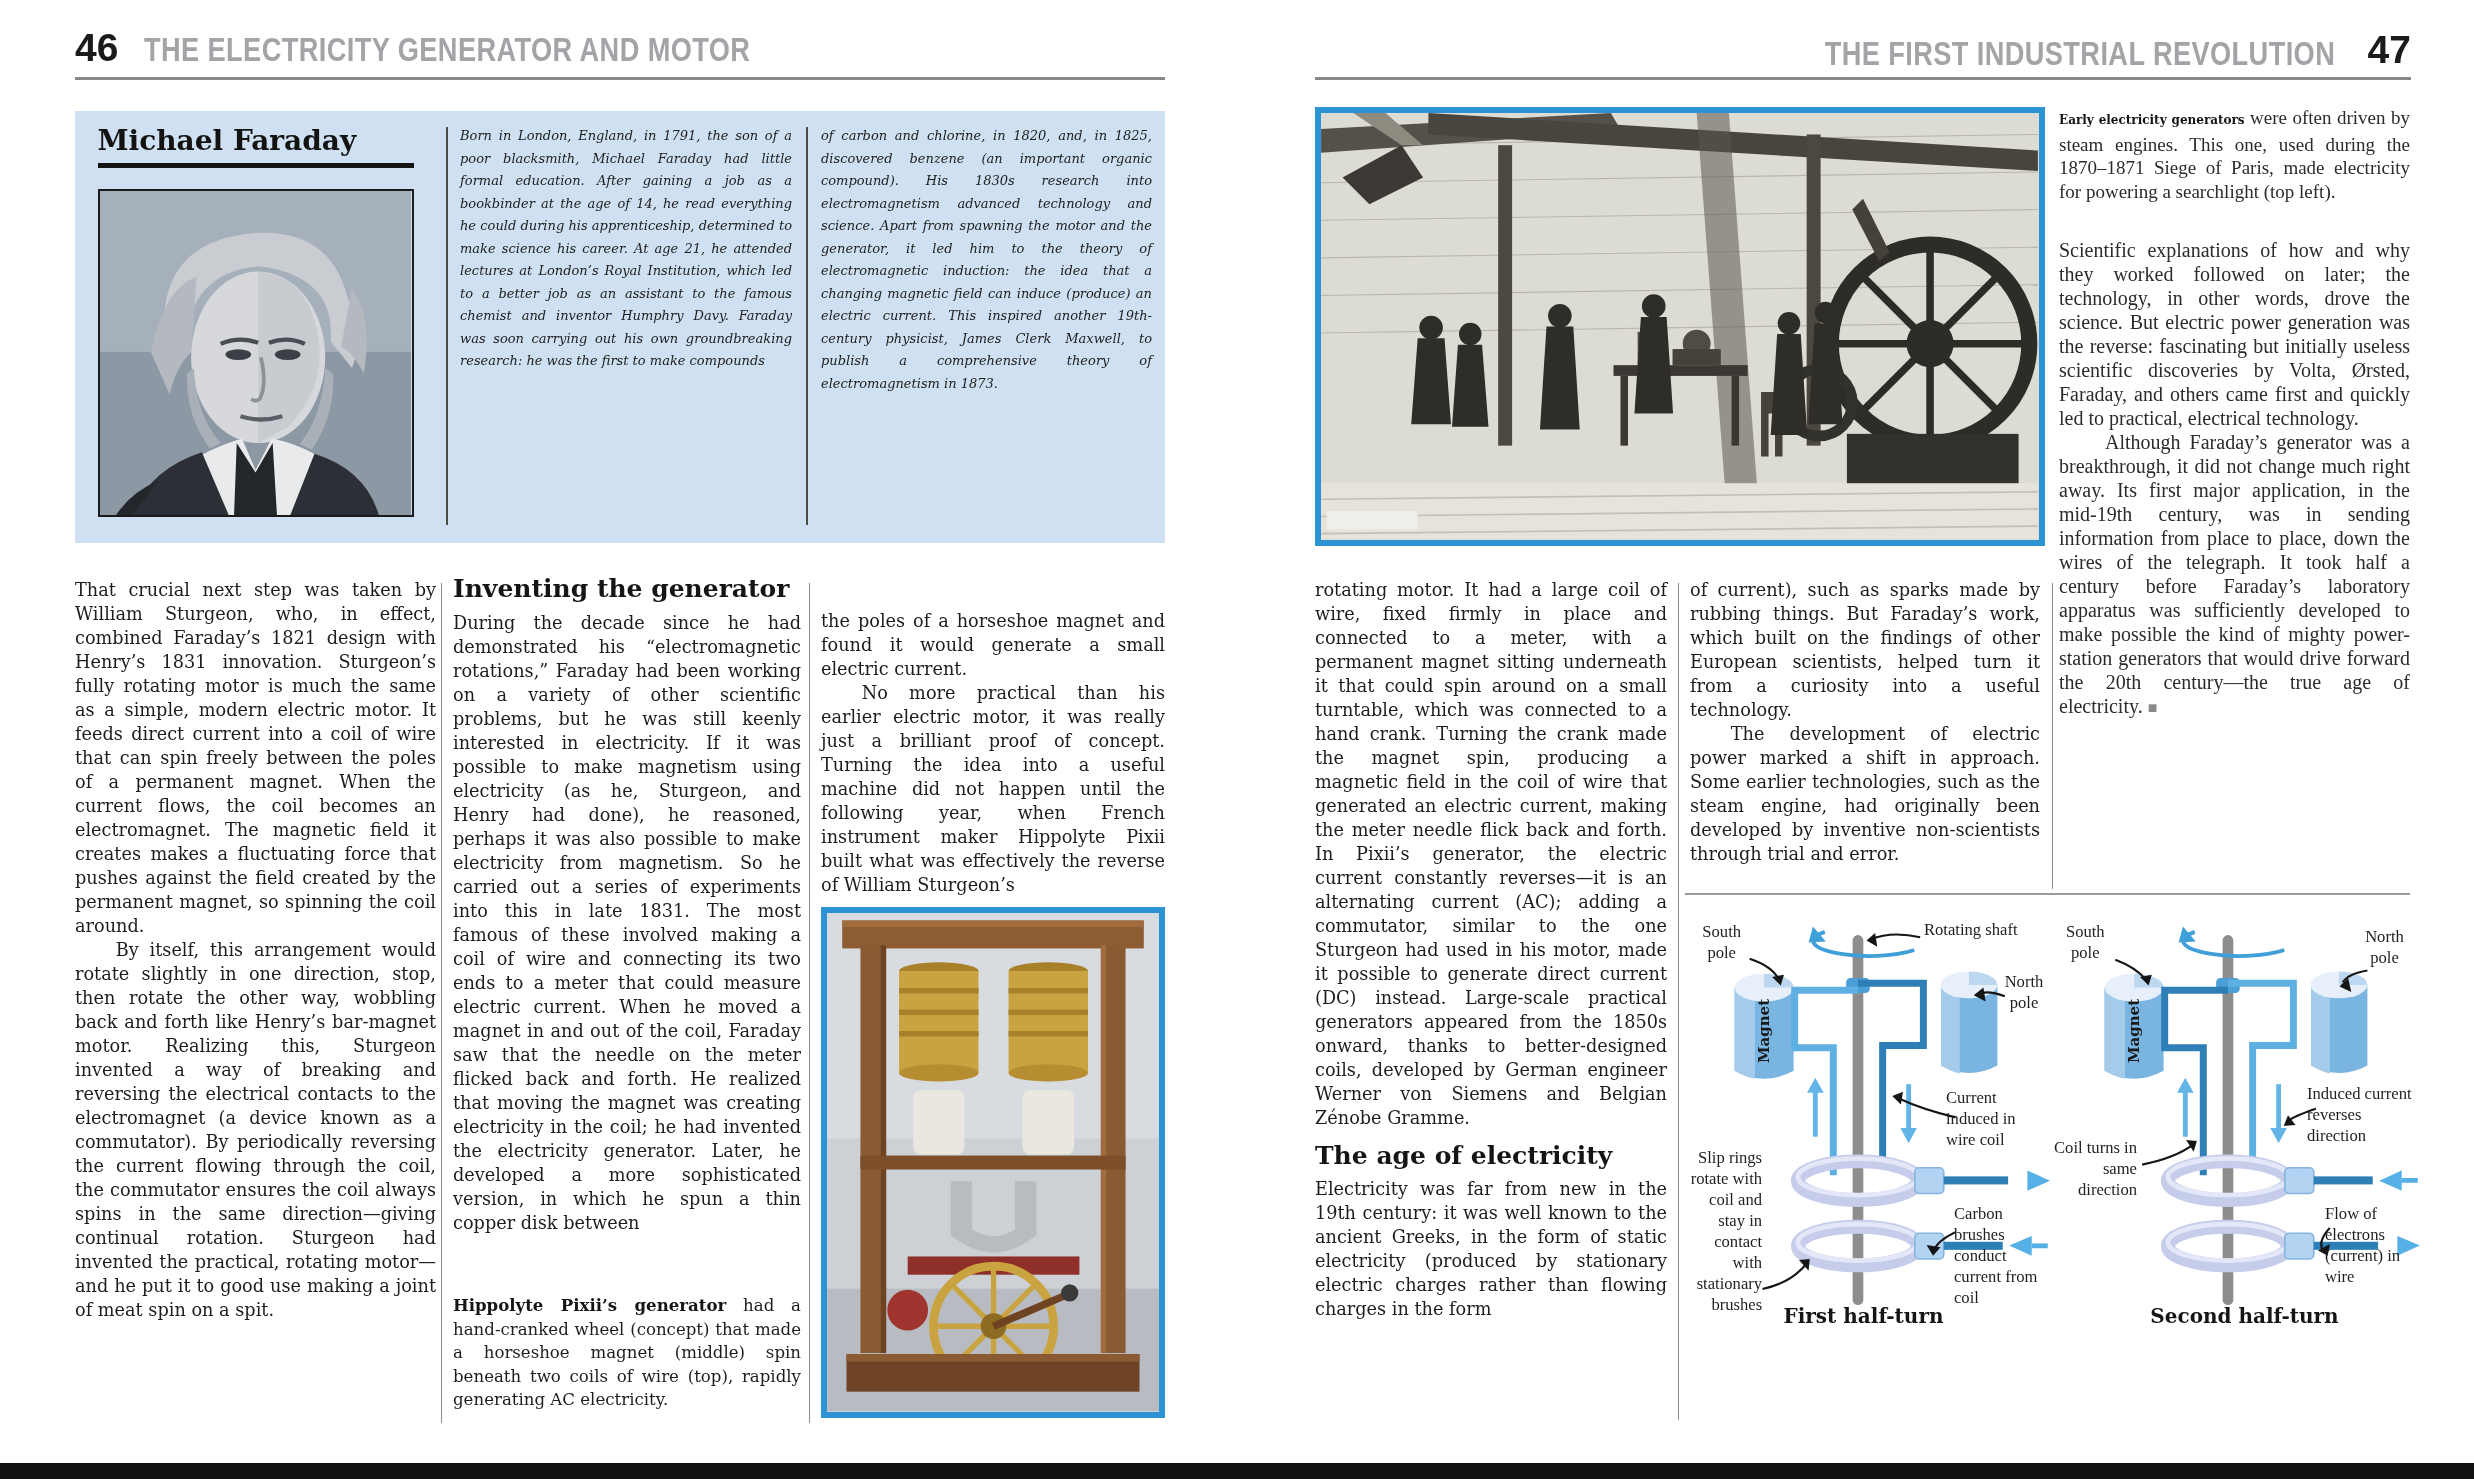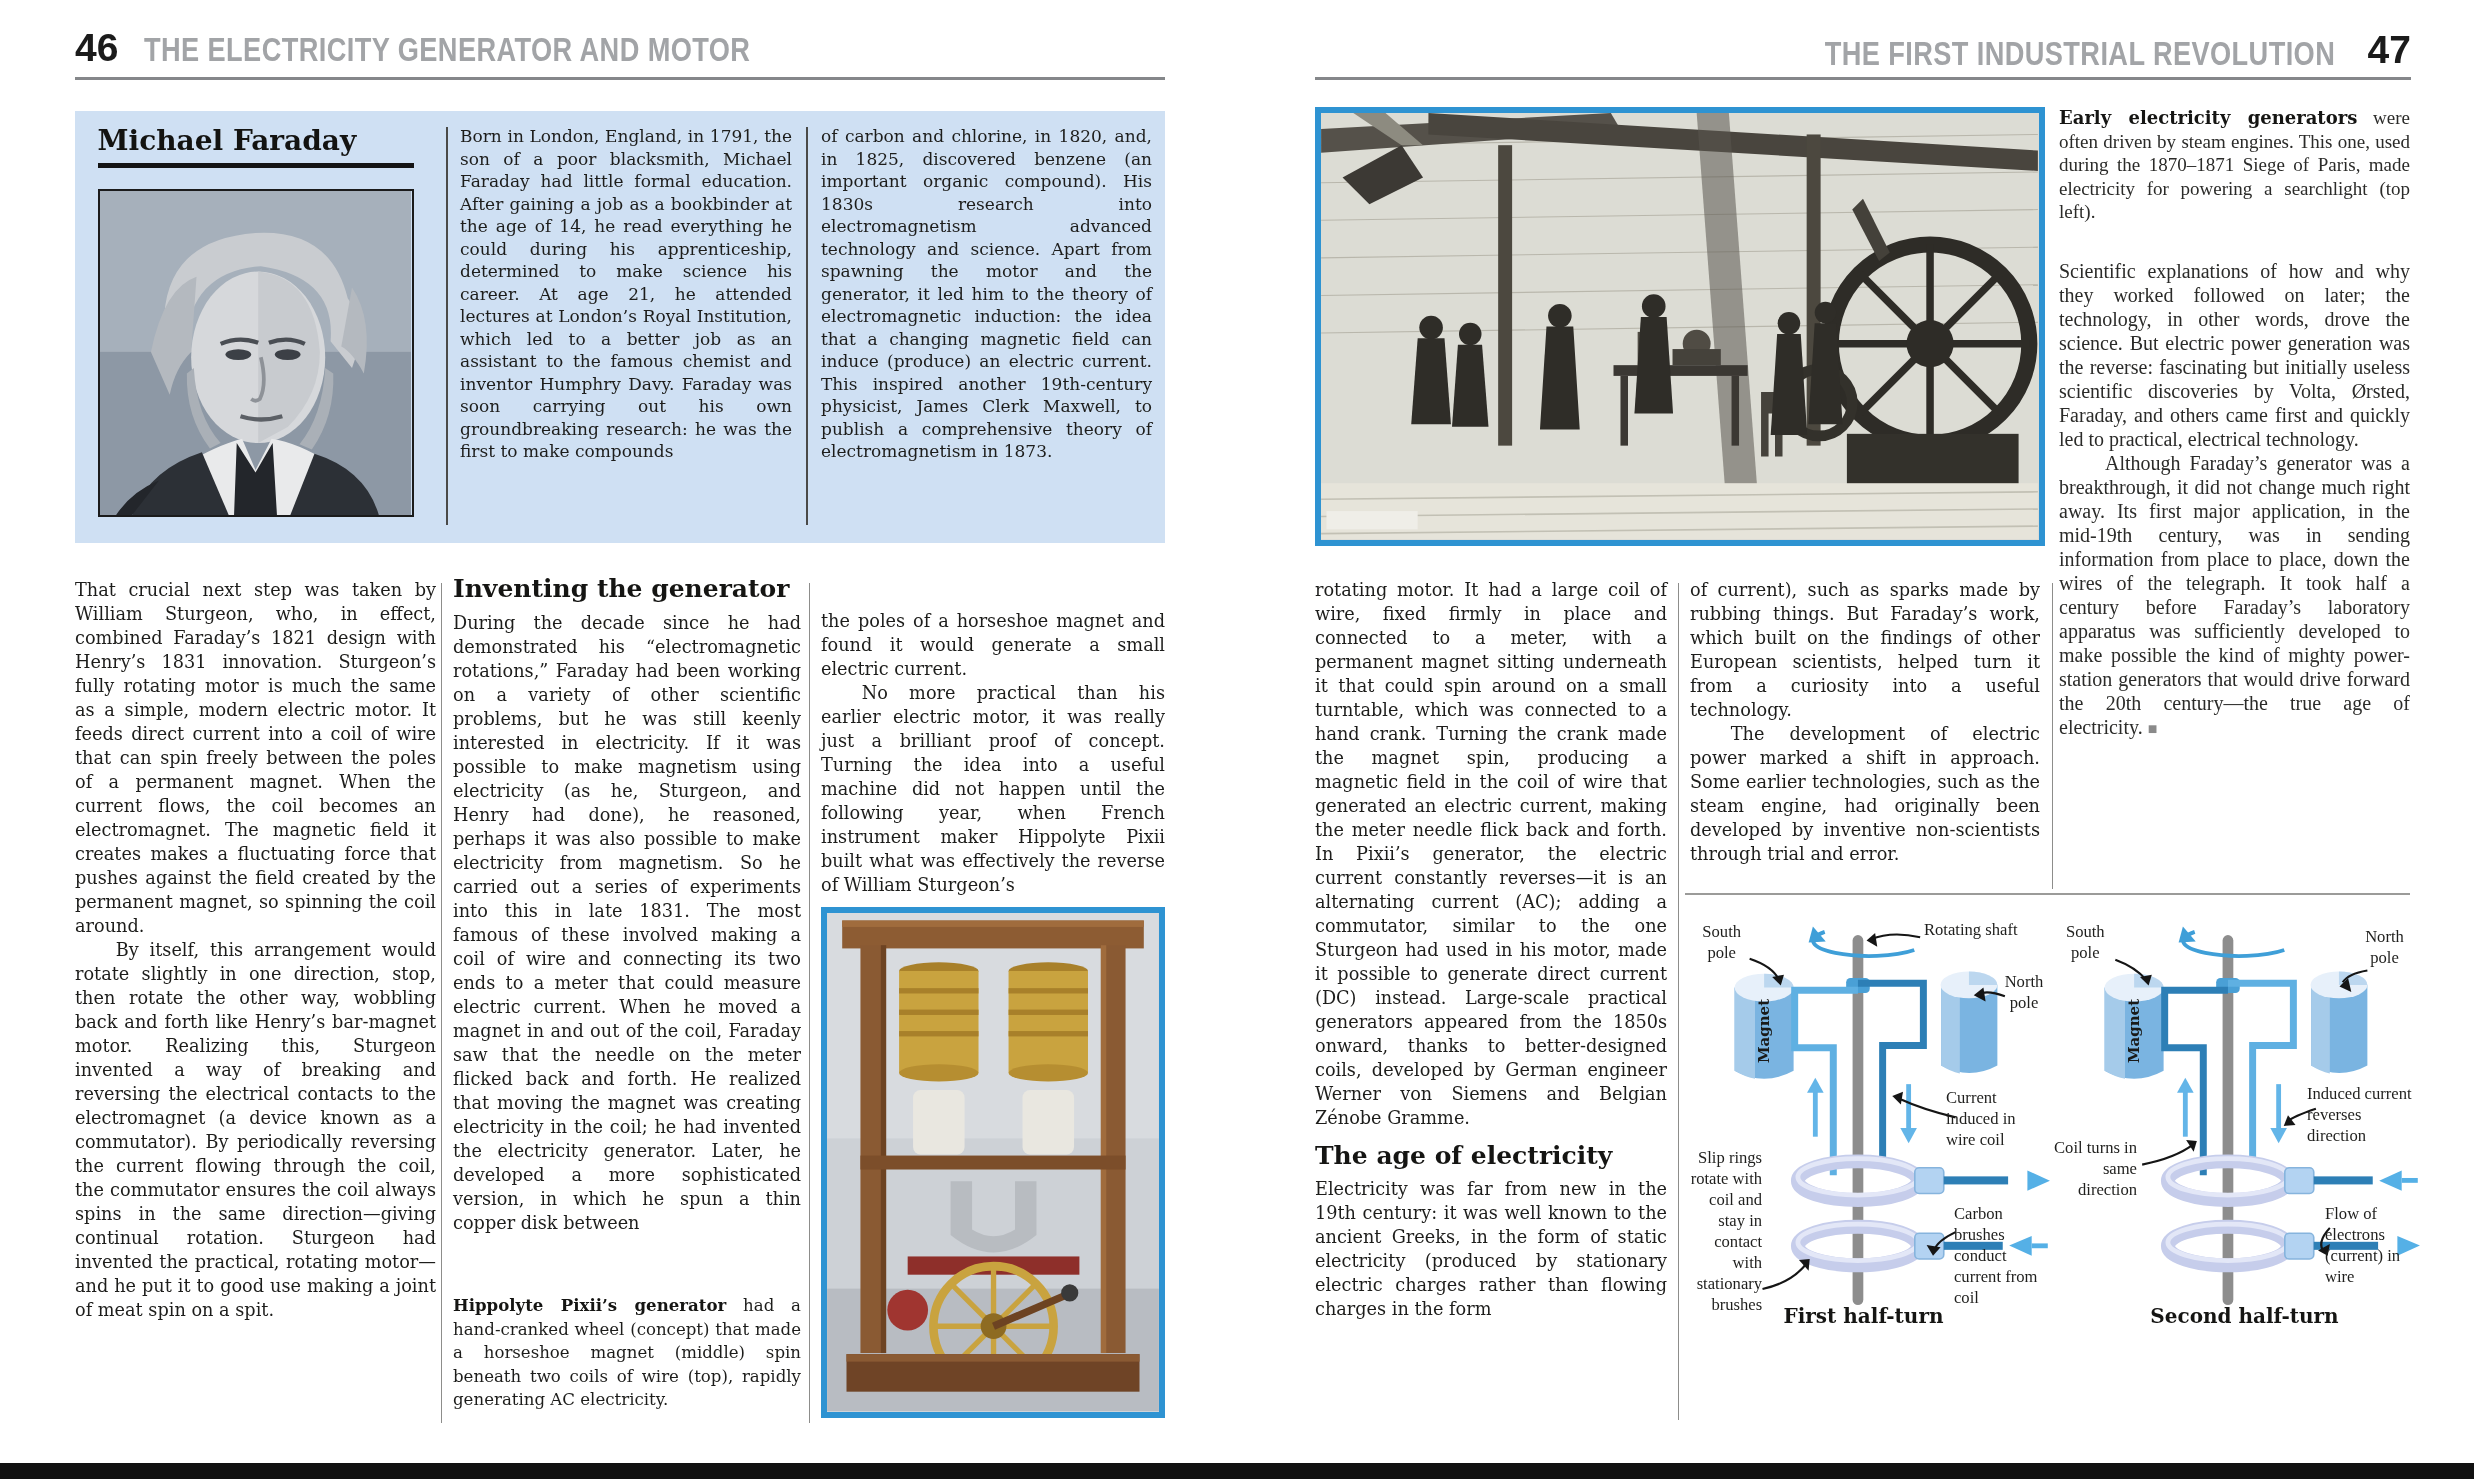--- a/index.html
+++ b/index.html
@@ -1,20 +1,20 @@
 <!DOCTYPE html>
 <html style="font-size:8.6px"><head>
 <meta charset="utf-8">
 <style>
   html,body{margin:0;padding:0;background:#ffffff;}
   .spread{position:relative;width:2475px;height:1480px;background:#ffffff;overflow:hidden;}
   .abs{position:absolute;}
   p{margin:0;}
   .body-col{font-size:17.7px;line-height:24px;text-align:justify;color:#1d1d1b;font-family:"DejaVu Serif",serif;}
-  .box-col{font-size:17px;line-height:22.5px;text-align:justify;color:#1d1d1b;font-family:"DejaVu Serif",serif;}
+  .box-col{font-size:13px;line-height:22.5px;text-align:justify;color:#1d1d1b;font-family:"DejaVu Serif",serif;font-style:italic;}
   .light-col{font-size:20px;line-height:24px;text-align:justify;color:#2b2b29;font-family:"Liberation Serif",serif;}
   .cap{font-size:19px;line-height:23.6px;text-align:justify;color:#2b2b29;font-family:"Liberation Serif",serif;}
   .indent{text-indent:2.3em;}
   .sec-heading{font-family:"DejaVu Serif",serif;font-weight:bold;font-size:25px;line-height:28px;color:#151513;margin-bottom:7.5px;text-align:left;}
   .cap-lead{font-family:"DejaVu Serif",serif;font-weight:bold;color:#151513;}
   .header-num{font-family:"Liberation Sans",sans-serif;font-weight:bold;font-size:39px;color:#1b1b1b;}
   .header-title{font-family:"Liberation Sans",sans-serif;font-weight:bold;font-size:34px;color:#a2a4a7;letter-spacing:0.5px;}
   .condL{display:inline-block;transform:scaleX(.8);transform-origin:0 50%;}
   .condR{display:inline-block;transform:scaleX(.8);transform-origin:100% 50%;}
   .rule{background:#85878a;}
@@ -248,21 +248,21 @@
         <line x1="0" y1="720" x2="1336" y2="706"></line>
           <line x1="0" y1="752" x2="1336" y2="738"></line>
           <line x1="0" y1="784" x2="1336" y2="770"></line>
       </g>
       <rect x="10" y="742" width="170" height="34" fill="#efeee8"></rect>
     </svg>
   </div>
 
   <div class="abs" style="left:2059px;top:106px;width:351px;">
     <p class="cap">
-      <span class="cap-lead" style="font-size:18px;">Early electricity generators</span><span> were often driven by steam engines. This one, used during the 1870–1871 Siege of Paris, made electricity for powering a searchlight (top left).</span>
+      <span class="cap-lead" style="font-size:12px;">Early electricity generators</span><span> were often driven by steam engines. This one, used during the 1870–1871 Siege of Paris, made electricity for powering a searchlight (top left).</span>
     </p>
     <p class="light-col" style="margin-top:35px;">Scientific explanations of how and why they worked followed on later; the technology, in other words, drove the science. But electric power generation was the reverse: fascinating but initially useless scientific discoveries by Volta, Ørsted, Faraday, and others came first and quickly led to practical, electrical technology.</p>
     <p class="light-col indent">
       <span>Although Faraday’s generator was a breakthrough, it did not change much right away. Its first major application, in the mid-19th century, was in sending information from place to place, down the wires of the telegraph. It took half a century before Faraday’s laboratory apparatus was sufficiently developed to make possible the kind of mighty power-station generators that would drive forward the 20th century—the true age of electricity.</span>
       <span class="end-mark">■</span>
     </p>
   </div>
 
   <div class="abs body-col" style="left:1315px;top:578px;width:352px;">
     <p>rotating motor. It had a large coil of wire, fixed firmly in place and connected to a meter, with a permanent magnet sitting underneath it that could spin around on a small turntable, which was connected to a hand crank. Turning the crank made the magnet spin, producing a magnetic field in the coil of wire that generated an electric current, making the meter needle flick back and forth. In Pixii’s generator, the electric current constantly reverses—it is an alternating current (AC); adding a commutator, similar to the one Sturgeon had used in his motor, made it possible to generate direct current (DC) instead. Large-scale practical generators appeared from the 1850s onward, thanks to better-designed coils, developed by German engineer Werner von Siemens and Belgian Zénobe Gramme.</p>

